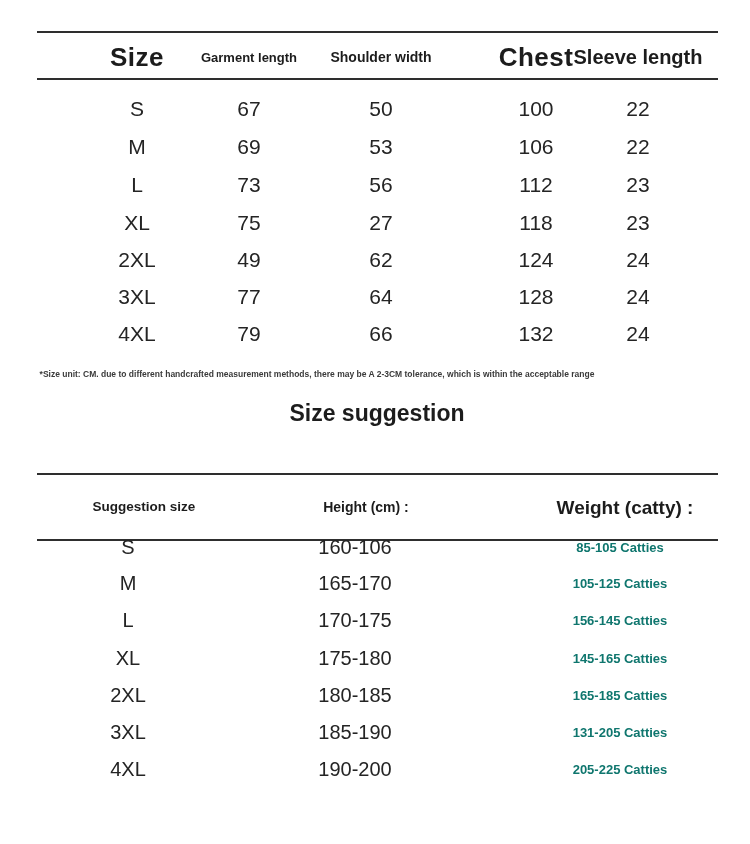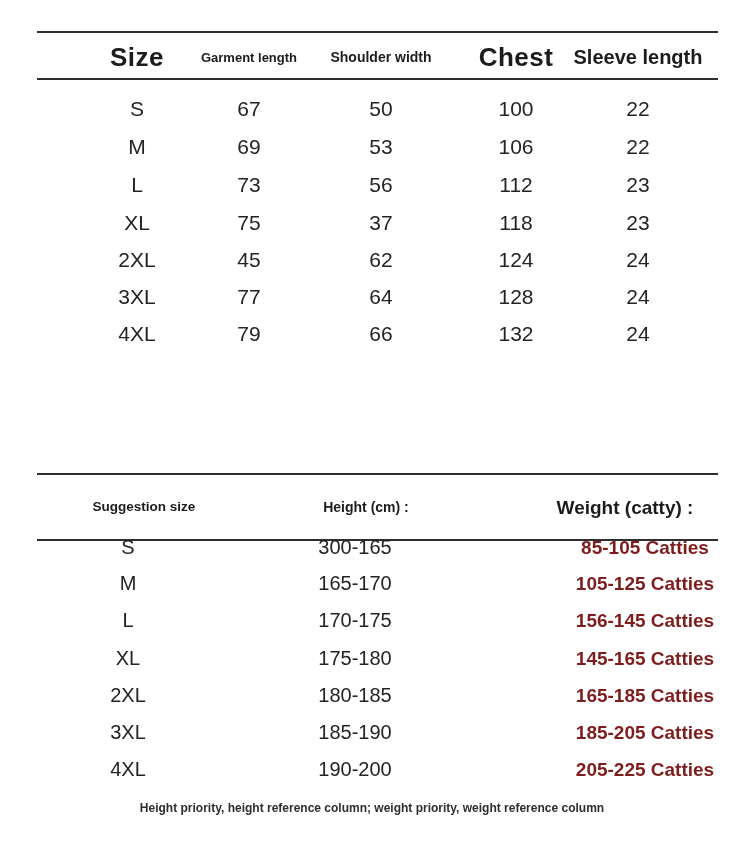--- a/index.html
+++ b/index.html
@@ -23,21 +23,21 @@
   .cell {
     position: absolute;
     transform: translate(-50%, -50%);
     white-space: nowrap;
     line-height: 1;
   }
   
   .t1-x1 { left: 137px; }
   .t1-x2 { left: 249px; }
   .t1-x3 { left: 381px; }
-  .t1-x4 { left: 516px; }
+  .t1-x4 { left: 536px; }
   .t1-x5 { left: 638px; }
   .t1-head-size    { font-size: 26px; font-weight: 700; letter-spacing: 0.5px; }
   .t1-head-garment { font-size: 13px; font-weight: 700; }
   .t1-head-shoulder{ font-size: 14px; font-weight: 700; }
   .t1-head-chest   { font-size: 26px; font-weight: 700; letter-spacing: 0.5px; }
   .t1-head-sleeve  { font-size: 20px; font-weight: 700; }
   .t1-data { font-size: 21px; font-weight: 400; color: #242424; }
   .footnote {
     position: absolute;
     left: 317px;
@@ -63,21 +63,21 @@
   .t2-x2 { left: 366px; }
   .t2-x3 { left: 625px; }
   .t2-x1d { left: 128px; }
   .t2-x2d { left: 355px; }
   .t2-x3d { left: 620px; }
   .t2-head-size   { font-size: 13.5px; font-weight: 700; }
   .t2-head-height { font-size: 14px;   font-weight: 700; }
   .t2-head-weight { font-size: 19px;   font-weight: 700; }
   .t2-size   { font-size: 20px; font-weight: 400; color: #242424; }
   .t2-height { font-size: 20px; font-weight: 400; color: #242424; }
-  .t2-weight { font-size: 19px; font-weight: 700; color: #7f1d1d; margin-left: 25px; }
+  .t2-weight { font-size: 13px; font-weight: 700; color: #0f766e; }
   .footer-note {
     position: absolute;
     left: 372px;
     top: 808px;
     transform: translate(-50%, -50%);
     font-size: 12px;
     font-weight: 700;
     color: #2e2e2e;
     white-space: nowrap;
   }
@@ -120,28 +120,28 @@
     <span class="cell t1-x1 t1-data">L</span>
     <span class="cell t1-x2 t1-data">73</span>
     <span class="cell t1-x3 t1-data">56</span>
     <span class="cell t1-x4 t1-data">112</span>
     <span class="cell t1-x5 t1-data">23</span>
   </div>
 
   <div class="row" style="top:222px">
     <span class="cell t1-x1 t1-data">XL</span>
     <span class="cell t1-x2 t1-data">75</span>
-    <span class="cell t1-x3 t1-data">37</span>
+    <span class="cell t1-x3 t1-data">27</span>
     <span class="cell t1-x4 t1-data">118</span>
     <span class="cell t1-x5 t1-data">23</span>
   </div>
 
   <div class="row" style="top:259px">
     <span class="cell t1-x1 t1-data">2XL</span>
-    <span class="cell t1-x2 t1-data">45</span>
+    <span class="cell t1-x2 t1-data">49</span>
     <span class="cell t1-x3 t1-data">62</span>
     <span class="cell t1-x4 t1-data">124</span>
     <span class="cell t1-x5 t1-data">24</span>
   </div>
 
   <div class="row" style="top:296px">
     <span class="cell t1-x1 t1-data">3XL</span>
     <span class="cell t1-x2 t1-data">77</span>
     <span class="cell t1-x3 t1-data">64</span>
     <span class="cell t1-x4 t1-data">128</span>
@@ -149,35 +149,37 @@
   </div>
 
   <div class="row" style="top:333px">
     <span class="cell t1-x1 t1-data">4XL</span>
     <span class="cell t1-x2 t1-data">79</span>
     <span class="cell t1-x3 t1-data">66</span>
     <span class="cell t1-x4 t1-data">132</span>
     <span class="cell t1-x5 t1-data">24</span>
   </div>
 
-
+  <div class="footnote">*Size unit: CM. due to different handcrafted measurement methods, there may be A 2-3CM tolerance, which is within the acceptable range</div>
+
+  <div class="section-title">Size suggestion</div>
 
   <div class="hline" style="top:473px"></div>
 
   <div class="row" style="top:507px">
     <span class="cell t2-x1 t2-head-size">Suggestion size</span>
     <span class="cell t2-x2 t2-head-height">Height (cm) :</span>
     <span class="cell t2-x3 t2-head-weight">Weight (catty) :</span>
   </div>
 
   <div class="hline" style="top:539px"></div>
 
   <div class="row" style="top:547px">
     <span class="cell t2-x1d t2-size">S</span>
-    <span class="cell t2-x2d t2-height">300-165</span>
+    <span class="cell t2-x2d t2-height">160-106</span>
     <span class="cell t2-x3d t2-weight">85-105 Catties</span>
   </div>
 
   <div class="row" style="top:583px">
     <span class="cell t2-x1d t2-size">M</span>
     <span class="cell t2-x2d t2-height">165-170</span>
     <span class="cell t2-x3d t2-weight">105-125 Catties</span>
   </div>
 
   <div class="row" style="top:620px">
@@ -194,24 +196,23 @@
 
   <div class="row" style="top:695px">
     <span class="cell t2-x1d t2-size">2XL</span>
     <span class="cell t2-x2d t2-height">180-185</span>
     <span class="cell t2-x3d t2-weight">165-185 Catties</span>
   </div>
 
   <div class="row" style="top:732px">
     <span class="cell t2-x1d t2-size">3XL</span>
     <span class="cell t2-x2d t2-height">185-190</span>
-    <span class="cell t2-x3d t2-weight">185-205 Catties</span>
+    <span class="cell t2-x3d t2-weight">131-205 Catties</span>
   </div>
 
   <div class="row" style="top:769px">
     <span class="cell t2-x1d t2-size">4XL</span>
     <span class="cell t2-x2d t2-height">190-200</span>
     <span class="cell t2-x3d t2-weight">205-225 Catties</span>
   </div>
 
-  <div class="footer-note">Height priority, height reference column; weight priority, weight reference column</div>
 
 </div>
 
 </body></html>

